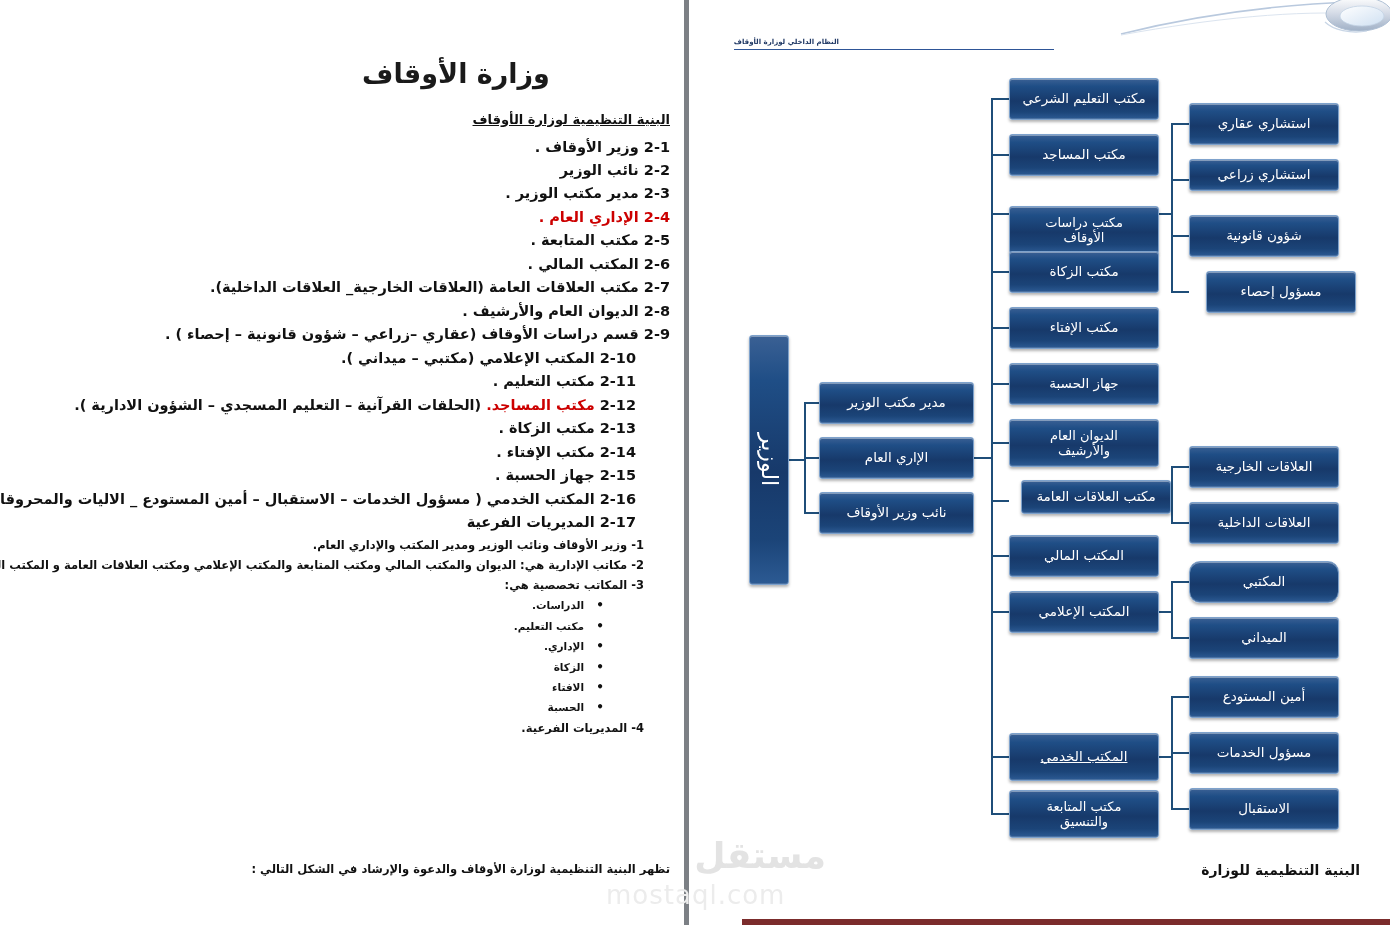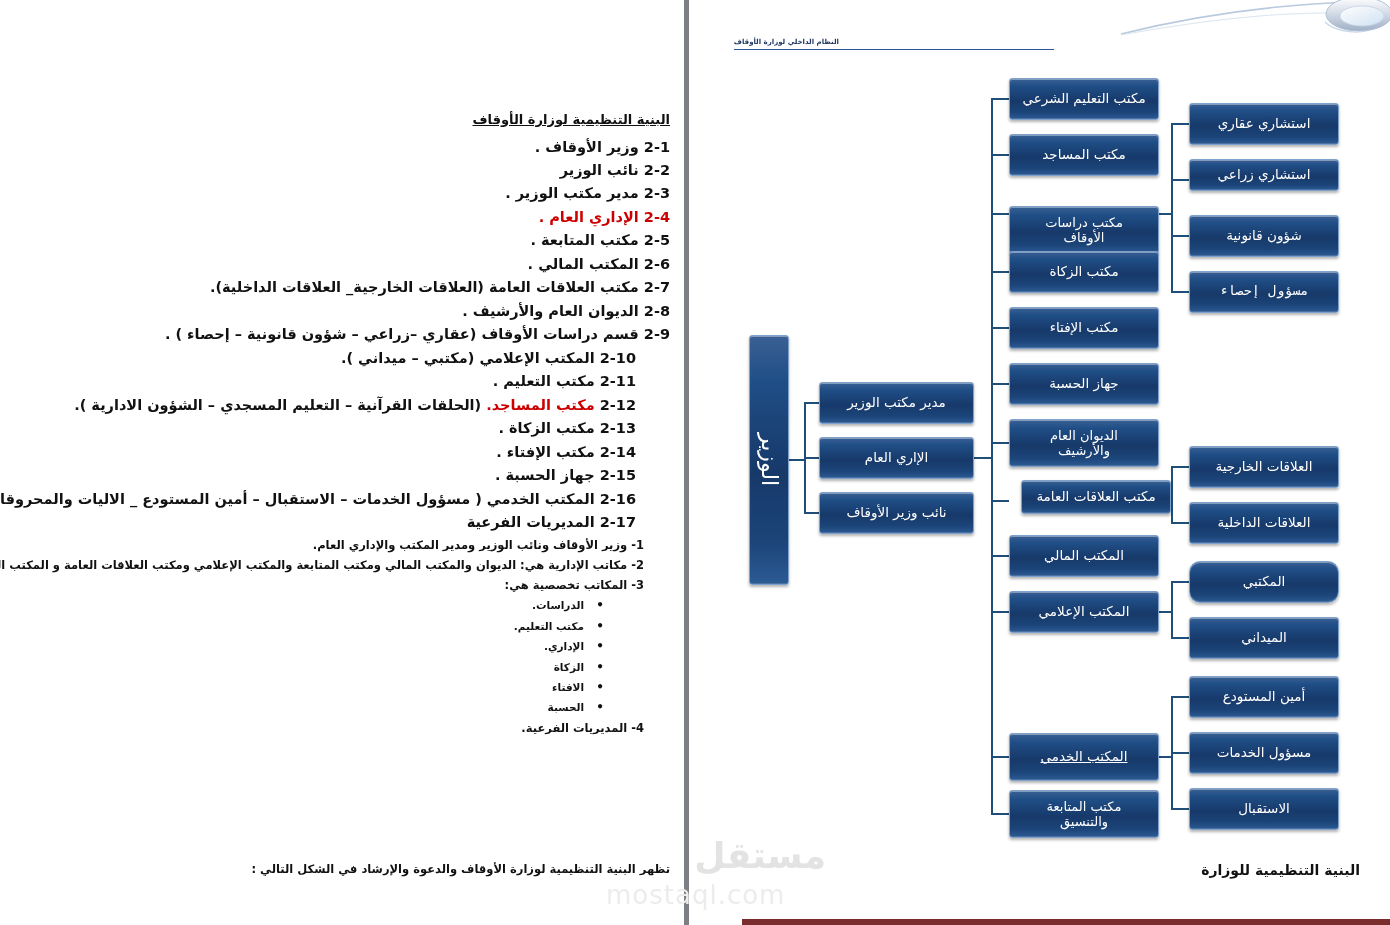--- a/index.html
+++ b/index.html
@@ -127,20 +127,21 @@
     font-size:26px;color:#ececec;letter-spacing:1px;line-height:1;
   }
 </style>
 </head>
 <body>
 
 <div class="page">
 
   <div class="left-pane">
 
+    <div class="doc-title">وزارة الأوقاف</div>
 
     <div class="text-block">
       <p class="sub-head">البنية التنظيمية لوزارة الأوقاف</p>
       <div id="numbered-list">
           <p class="num-line"><span>2-1  </span><span>وزير الأوقاف .</span></p>
           <p class="num-line"><span>2-2  </span><span>نائب الوزير</span></p>
           <p class="num-line"><span>2-3  </span><span>مدير مكتب الوزير .</span></p>
           <p class="num-line red"><span>2-4  </span><span>الإداري العام .</span></p>
           <p class="num-line"><span>2-5  </span><span>مكتب المتابعة .</span></p>
           <p class="num-line"><span>2-6  </span><span>المكتب المالي .</span></p>
@@ -255,21 +256,21 @@
         <div class="box" style="left: 320px; top: 363px; width: 150px; height: 42px;">جهاز الحسبة</div>
         <div class="box two-line" style="left: 320px; top: 419px; width: 150px; height: 48px;">الديوان العام<br>والأرشيف</div>
         <div class="box" style="left: 332px; top: 480px; width: 150px; height: 34px;">مكتب العلاقات العامة</div>
         <div class="box" style="left: 320px; top: 535px; width: 150px; height: 42px;">المكتب المالي</div>
         <div class="box" style="left: 320px; top: 591px; width: 150px; height: 42px;">المكتب الإعلامي</div>
         <div class="box" style="left: 320px; top: 733px; width: 150px; height: 48px; text-decoration: underline;">المكتب الخدمي</div>
         <div class="box two-line" style="left: 320px; top: 790px; width: 150px; height: 48px;">مكتب المتابعة<br>والتنسيق</div>
         <div class="box" style="left: 500px; top: 103px; width: 150px; height: 42px;">استشاري عقاري</div>
         <div class="box" style="left: 500px; top: 159px; width: 150px; height: 32px;">استشاري زراعي</div>
         <div class="box" style="left: 500px; top: 215px; width: 150px; height: 42px;">شؤون قانونية</div>
-        <div class="box" style="left: 500px; top: 271px; width: 150px; height: 42px; font-family: Liberation Mono, monospace;">مسؤول إحصاء</div>
+        <div class="box" style="left: 517px; top: 271px; width: 150px; height: 42px;">مسؤول إحصاء</div>
         <div class="box" style="left: 500px; top: 446px; width: 150px; height: 42px;">العلاقات الخارجية</div>
         <div class="box" style="left: 500px; top: 502px; width: 150px; height: 42px;">العلاقات الداخلية</div>
         <div class="box" style="left: 500px; top: 561px; width: 150px; height: 42px; border-radius: 11px;">المكتبي</div>
         <div class="box" style="left: 500px; top: 617px; width: 150px; height: 42px;">الميداني</div>
         <div class="box" style="left: 500px; top: 676px; width: 150px; height: 42px;">أمين المستودع</div>
         <div class="box" style="left: 500px; top: 732px; width: 150px; height: 42px;">مسؤول الخدمات</div>
         <div class="box" style="left: 500px; top: 788px; width: 150px; height: 42px;">الاستقبال</div>
       </div>
 
     <div class="chart-caption">البنية التنظيمية للوزارة</div>

